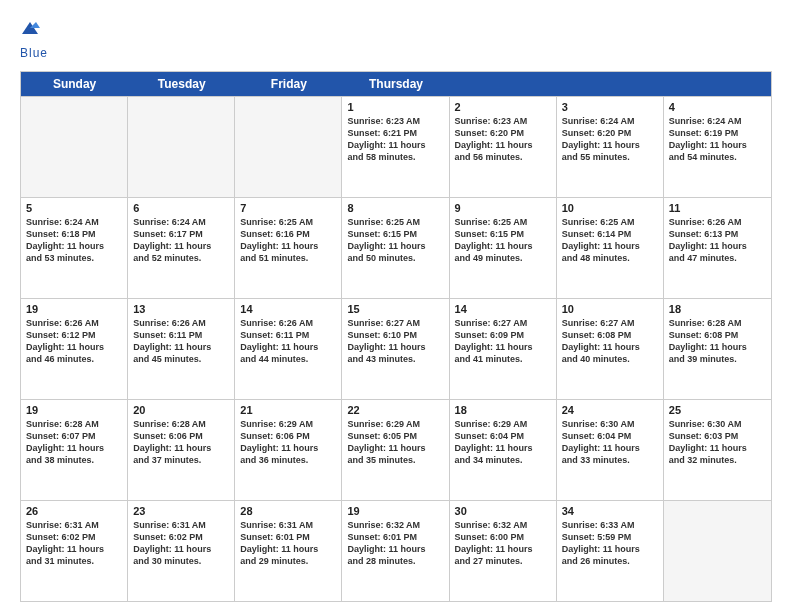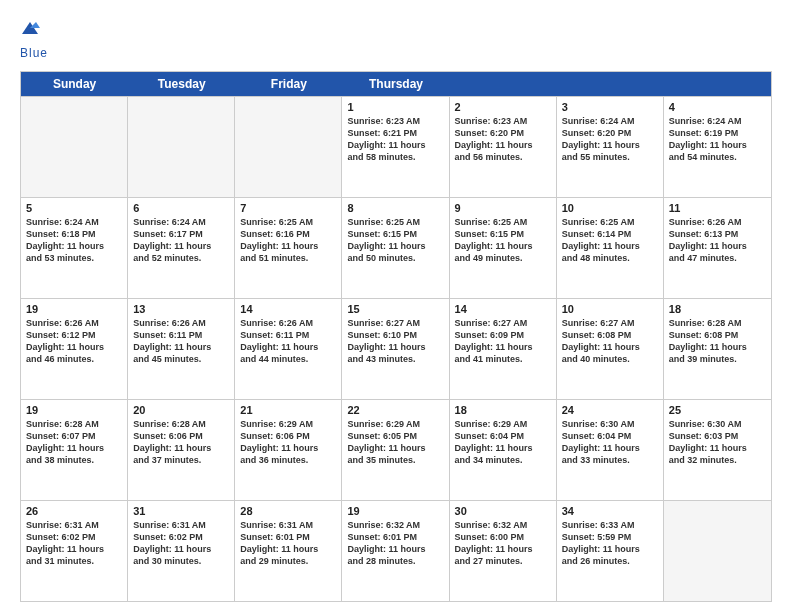--- a/index.html
+++ b/index.html
@@ -237,21 +237,21 @@
             <div class="day-num">25</div>
             <div class="cell-info">Sunrise: 6:30 AM<br>Sunset: 6:03 PM<br>Daylight: 11 hours<br>and 32 minutes.</div>
           </div>
         </div>
         <div class="cal-row">
           <div class="cal-cell">
             <div class="day-num">26</div>
             <div class="cell-info">Sunrise: 6:31 AM<br>Sunset: 6:02 PM<br>Daylight: 11 hours<br>and 31 minutes.</div>
           </div>
           <div class="cal-cell">
-            <div class="day-num">31</div>
+            <div class="day-num">23</div>
             <div class="cell-info">Sunrise: 6:31 AM<br>Sunset: 6:02 PM<br>Daylight: 11 hours<br>and 30 minutes.</div>
           </div>
           <div class="cal-cell">
             <div class="day-num">28</div>
             <div class="cell-info">Sunrise: 6:31 AM<br>Sunset: 6:01 PM<br>Daylight: 11 hours<br>and 29 minutes.</div>
           </div>
           <div class="cal-cell">
             <div class="day-num">19</div>
             <div class="cell-info">Sunrise: 6:32 AM<br>Sunset: 6:01 PM<br>Daylight: 11 hours<br>and 28 minutes.</div>
           </div>

